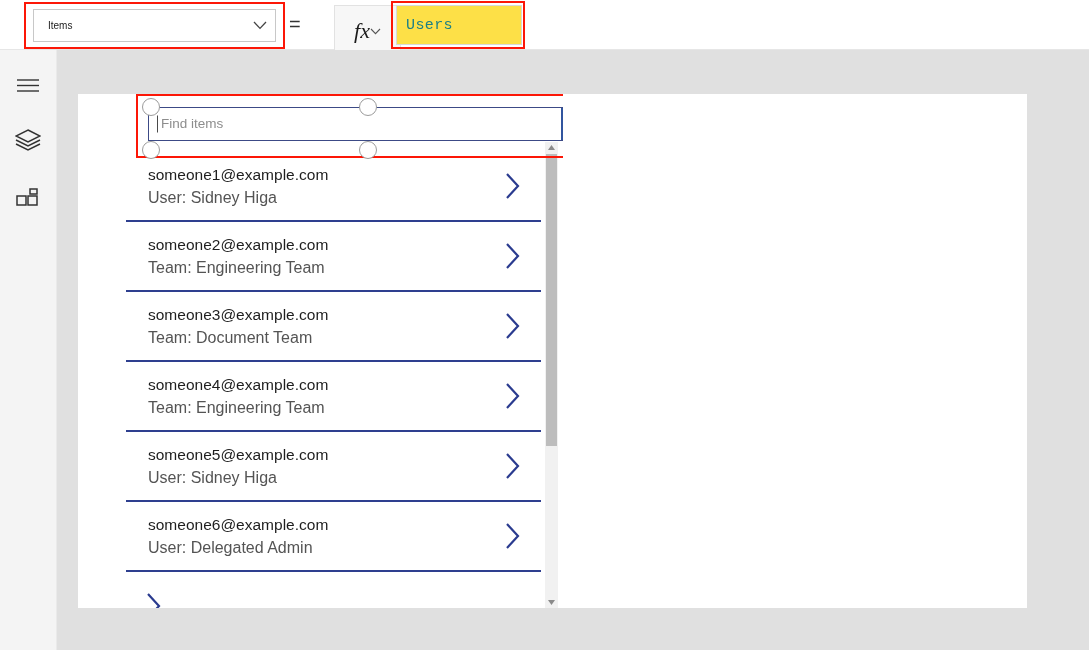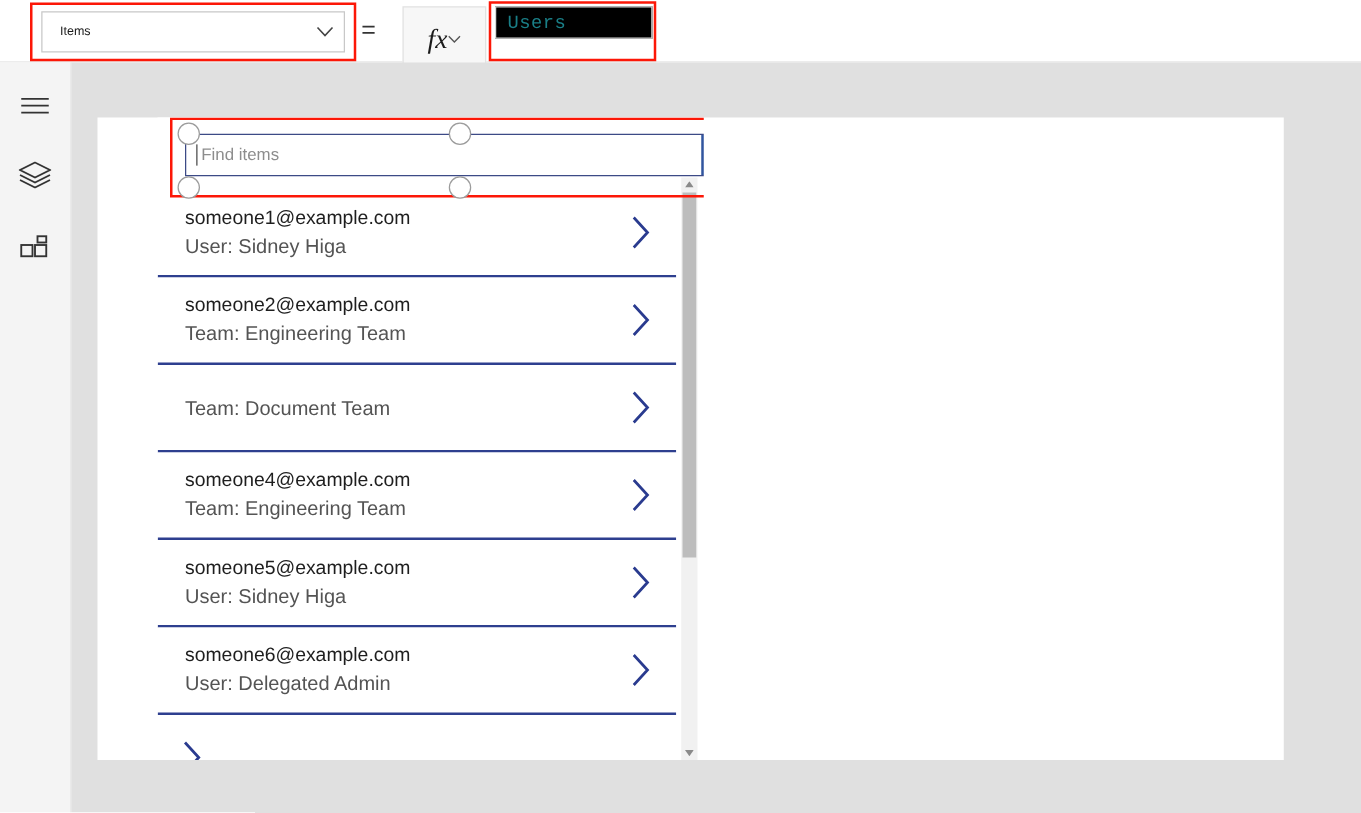--- a/index.html
+++ b/index.html
@@ -61,21 +61,21 @@
   .equals-sign {
     position: absolute;
     left: 289px; top: 13px;
     font-size: 20px;
     color: #333;
     font-weight: 400;
   }
 
   .fx-box {
     position: absolute;
-    left: 322px; top: 5px;
+    left: 334px; top: 5px;
     width: 67px; height: 52px;
     background: #f7f7f7;
     border: 1px solid #e2e2e2;
     box-sizing: border-box;
     display: flex;
     align-items: center;
     justify-content: center;
     gap: 0;
   }
   .fx-glyph {
@@ -83,22 +83,22 @@
     font-style: italic;
     font-size: 22px;
     color: #1b1b1b;
     line-height: 1;
   }
   .fx-chevron { color: #555; display: flex; align-items: center; }
 
   .formula-input {
     position: absolute;
     left: 396px; top: 5px;
-    width: 126px; height: 26px;
-    background: #000000;
+    width: 126px; height: 40px;
+    background: #fde047;
     border: 1px solid #d8d8d8;
     box-sizing: border-box;
     display: flex;
     align-items: center;
     padding-left: 9px;
   }
   .formula-text {
     font-family: "Liberation Mono", "DejaVu Sans Mono", monospace;
     font-size: 15px;
     color: #1a7f87;
@@ -393,20 +393,21 @@
             </div>
             <div class="list-chevron">
               <svg width="16" height="28" viewBox="0 0 16 28">
                   <polyline points="2,2 13,14 2,26" fill="none" stroke="currentColor" stroke-width="2.2"></polyline>
                 </svg>
             </div>
           </div>
 
           <div class="list-item">
             <div class="list-item-text">
+              <div class="list-title">someone3@example.com</div>
               <div class="list-sub">Team: Document Team</div>
             </div>
             <div class="list-chevron">
               <svg width="16" height="28" viewBox="0 0 16 28">
                   <polyline points="2,2 13,14 2,26" fill="none" stroke="currentColor" stroke-width="2.2"></polyline>
                 </svg>
             </div>
           </div>
 
           <div class="list-item">

